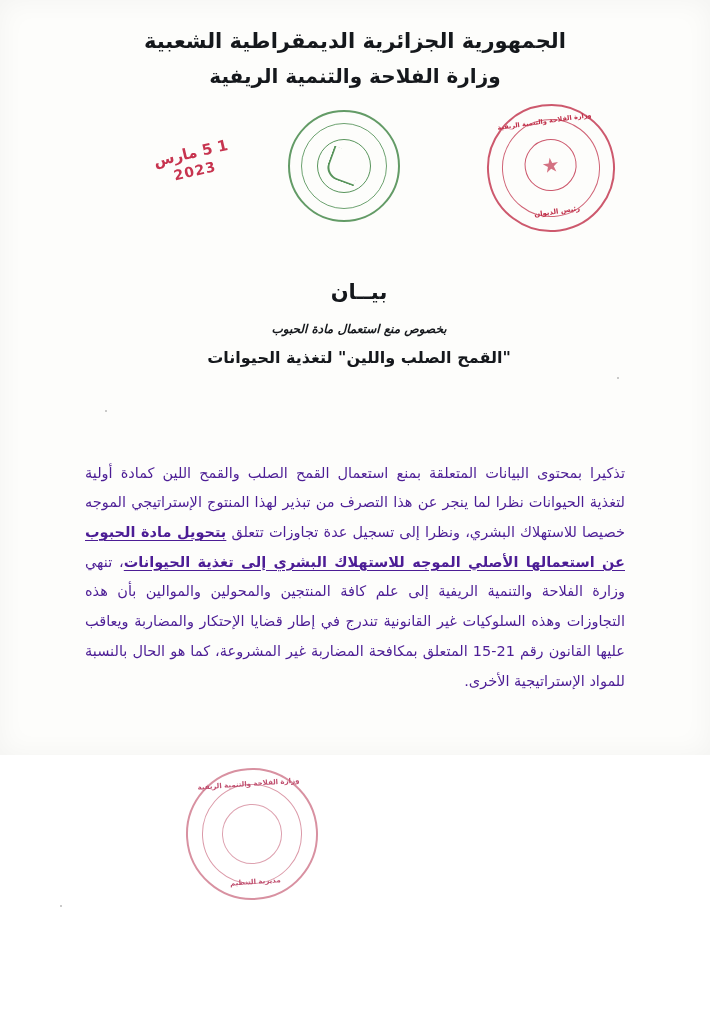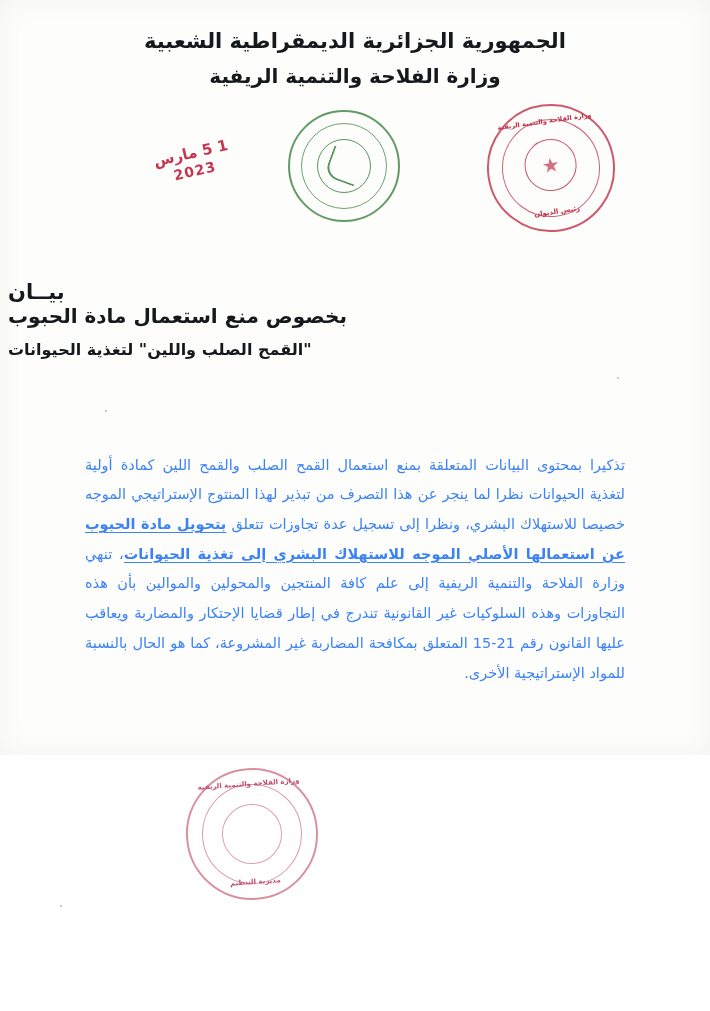--- a/index.html
+++ b/index.html
@@ -172,51 +172,53 @@
     color: #c7344f;
     font-weight: bold;
     text-align: center;
     line-height: 1.25;
   }
   .date-stamp .d1 { font-size: 15px; letter-spacing: 2px; }
   .date-stamp .d2 { font-size: 14px; letter-spacing: 1px; }
 
   
   .titleblock {
-    text-align: left;
+    text-align: center;
     margin-top: 26px;
     padding-left: 8px;
   }
   .titleblock .t-main {
     font-size: 21px;
     font-weight: bold;
     letter-spacing: 7px;
     color: #15181c;
   }
   .titleblock .t-sub1 {
-    font-size: 20px;
-    font-weight: bold;
-    color: #15181c;
+    font-size: 12px;
+    font-weight: bold;
+    color: #15181c;
+    margin-top: 18px;
+    font-style: italic;
   }
   .titleblock .t-sub2 {
     font-size: 16px;
     font-weight: bold;
     color: #15181c;
     margin-top: 12px;
   }
 
   
   .body-text {
     margin: 0 auto;
     width: 540px;
     margin-top: 92px;
     font-size: 14.5px;
     line-height: 2.05;
     text-align: justify;
-    color: #3b82f6;
+    color: #4c1d95;
   }
   .body-text p { margin: 0 0 22px 0; }
   .body-text p:last-child { margin-bottom: 0; }
   .u-bold {
     font-weight: bold;
     text-decoration: underline;
     text-underline-offset: 3px;
   }
 
   

